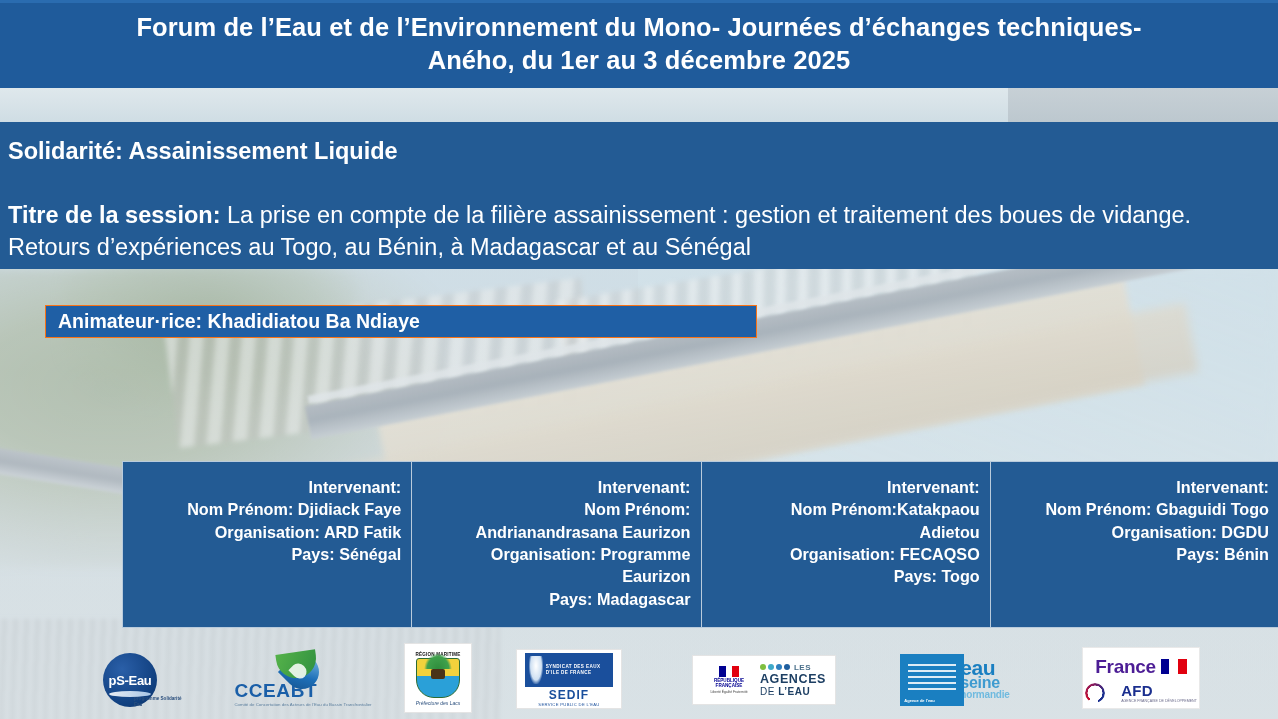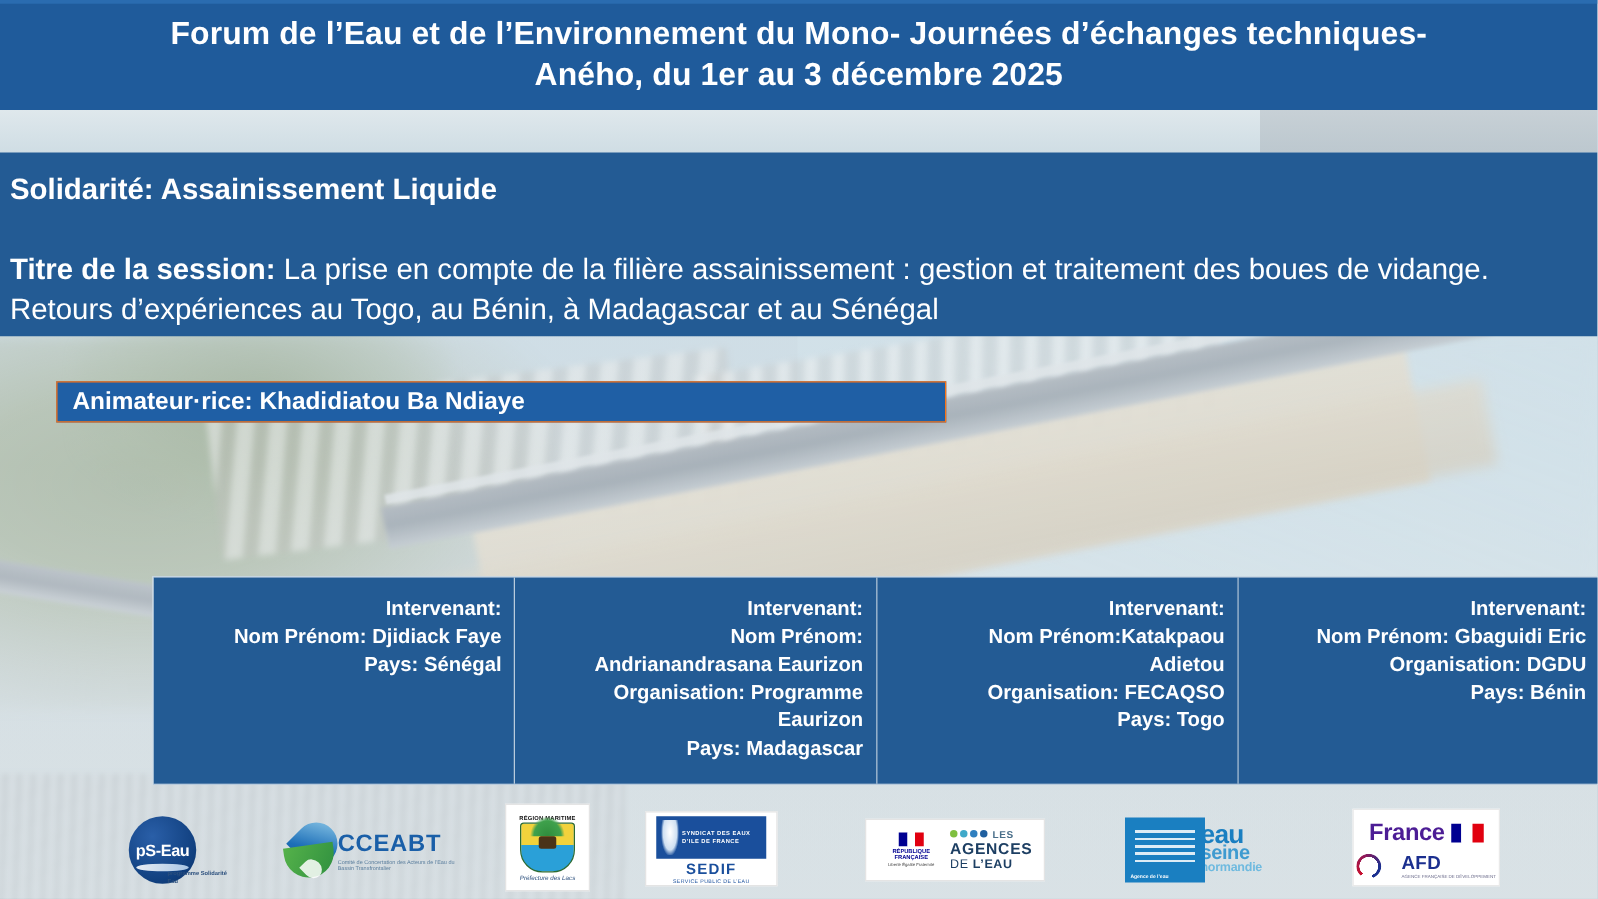--- a/index.html
+++ b/index.html
@@ -101,21 +101,21 @@
   .pseau-circle{position:relative;width:54px;height:54px;border-radius:50%;
      background:radial-gradient(circle at 35% 30%,#2a5fa8,#103f7e 70%,#0c2f61);
      display:flex;align-items:center;justify-content:center;}
   .pseau-circle b{color:#fff;font-size:13px;font-weight:bold;letter-spacing:-.3px;}
   .pseau-wave{position:absolute;bottom:10px;left:6px;width:42px;height:6px;
      background:linear-gradient(90deg,#fff,#b9d4f0);border-radius:50%;opacity:.9;}
   .pseau-sub{position:absolute;right:-2px;bottom:4px;font-size:4.6px;color:#2b4f7d;
      line-height:1.15;text-align:left;width:50px;font-weight:bold;}
 
   
-  .l-cceabt{left:228px;bottom:12px;width:150px;height:52px;}
+  .l-cceabt{left:228px;bottom:12px;width:150px;height:52px;flex-direction:column;}
   .cce-drop{position:relative;width:46px;height:46px;margin-right:6px;}
   .cce-d1{position:absolute;left:8px;top:0;width:34px;height:34px;border-radius:50% 50% 50% 0;
      transform:rotate(45deg);background:linear-gradient(150deg,#8ec9e8,#1d6fb8 60%,#16528c);}
   .cce-d2{position:absolute;left:0;bottom:2px;width:40px;height:26px;border-radius:0 0 40px 40px;
      background:linear-gradient(120deg,#55b24a,#2f8f3f);transform:rotate(-8deg);}
   .cce-d3{position:absolute;left:14px;bottom:2px;width:16px;height:14px;border-radius:50% 50% 50% 0;
      transform:rotate(45deg);background:#fff;opacity:.85;}
   .cce-txt b{display:block;color:#1a5fa8;font-size:19px;font-weight:bold;letter-spacing:.6px;}
   .cce-txt i{display:block;color:#5c7f9e;font-size:4.4px;font-style:normal;line-height:1.25;}
 
@@ -226,40 +226,41 @@
   </div>
 
   <div class="anim">
     <span>Animateur·rice: Khadidiatou Ba Ndiaye</span>
   </div>
 
   <div class="cards">
     <div class="card">
       <div>Intervenant:</div>
       <div>Nom Prénom: Djidiack Faye</div>
+      <div>Organisation: ARD Fatik</div>
       <div>Pays: Sénégal</div>
     </div>
     <div class="card">
       <div>Intervenant:</div>
       <div>Nom Prénom:</div>
       <div>Andrianandrasana Eaurizon</div>
       <div>Organisation: Programme</div>
       <div>Eaurizon</div>
       <div>Pays: Madagascar</div>
     </div>
     <div class="card">
       <div>Intervenant:</div>
       <div>Nom Prénom:Katakpaou</div>
       <div>Adietou</div>
       <div>Organisation: FECAQSO</div>
       <div>Pays: Togo</div>
     </div>
     <div class="card">
       <div>Intervenant:</div>
-      <div>Nom Prénom: Gbaguidi Eric</div>
+      <div>Nom Prénom: Gbaguidi Togo</div>
       <div>Organisation: DGDU</div>
       <div>Pays: Bénin</div>
     </div>
   </div>
 
   <div class="logos">
 
     <div class="logo l-pseau">
       <div class="pseau-circle">
         <b>pS-Eau</b>

